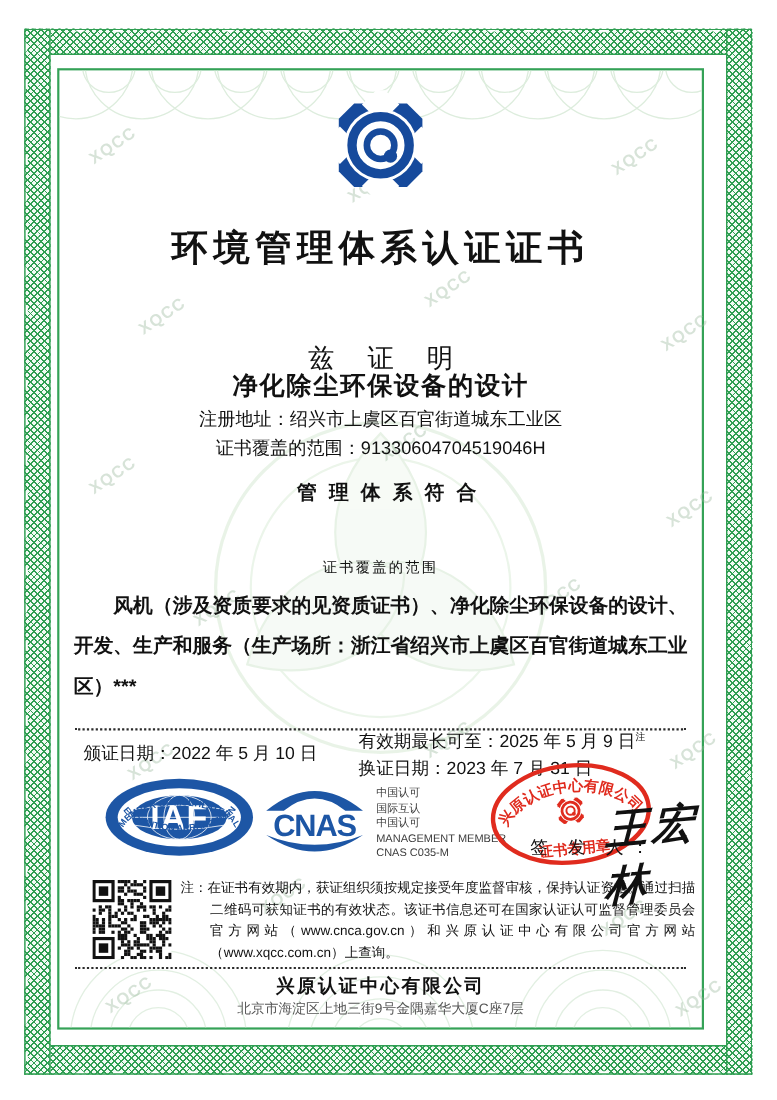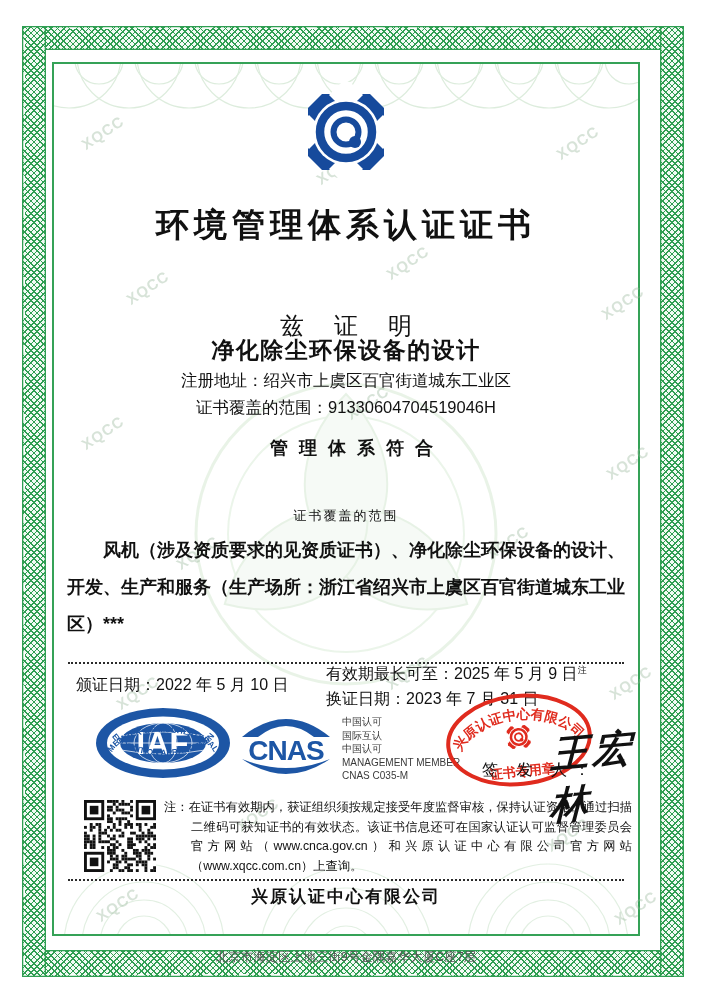--- a/index.html
+++ b/index.html
@@ -78,21 +78,21 @@
   .signature{left:496px;top:662px;font-size:38px;font-weight:bold;font-style:italic;
     letter-spacing:4px;transform:rotate(-5deg) skewX(-6deg);
     font-family:"DejaVu Serif","Liberation Serif",serif;}
 
   .qr{left:30px;top:736px;}
   .note{left:110px;top:734px;right:6px;font-size:12.3px;line-height:19.5px;text-align:justify;}
   .note p{margin:0;padding-left:27px;}
   .note .note-label{margin-left:-27px;}
 
   .footer-issuer{top:821px;font-size:17px;font-weight:bold;letter-spacing:2px;}
-  .footer-addr{top:845px;font-size:12.5px;color:#555;margin-top:40px;}
+  .footer-addr{top:845px;font-size:12.5px;color:#555;}
   .footer-site{top:861px;font-size:13.5px;color:#333;letter-spacing:1px;}
 </style>
 </head>
 <body>
 
 <svg width="0" height="0" style="position:absolute" aria-hidden="true">
   <symbol id="xqcc-mark" viewBox="0 0 100 100">
     <path d="M26 12 H74 L88 26 V74 L74 88 H26 L12 74 V26 Z" fill="currentColor"></path>
     <g fill="#fff">
       <path d="M50 -4 L67 13 L50 30 L33 13 Z"></path>

